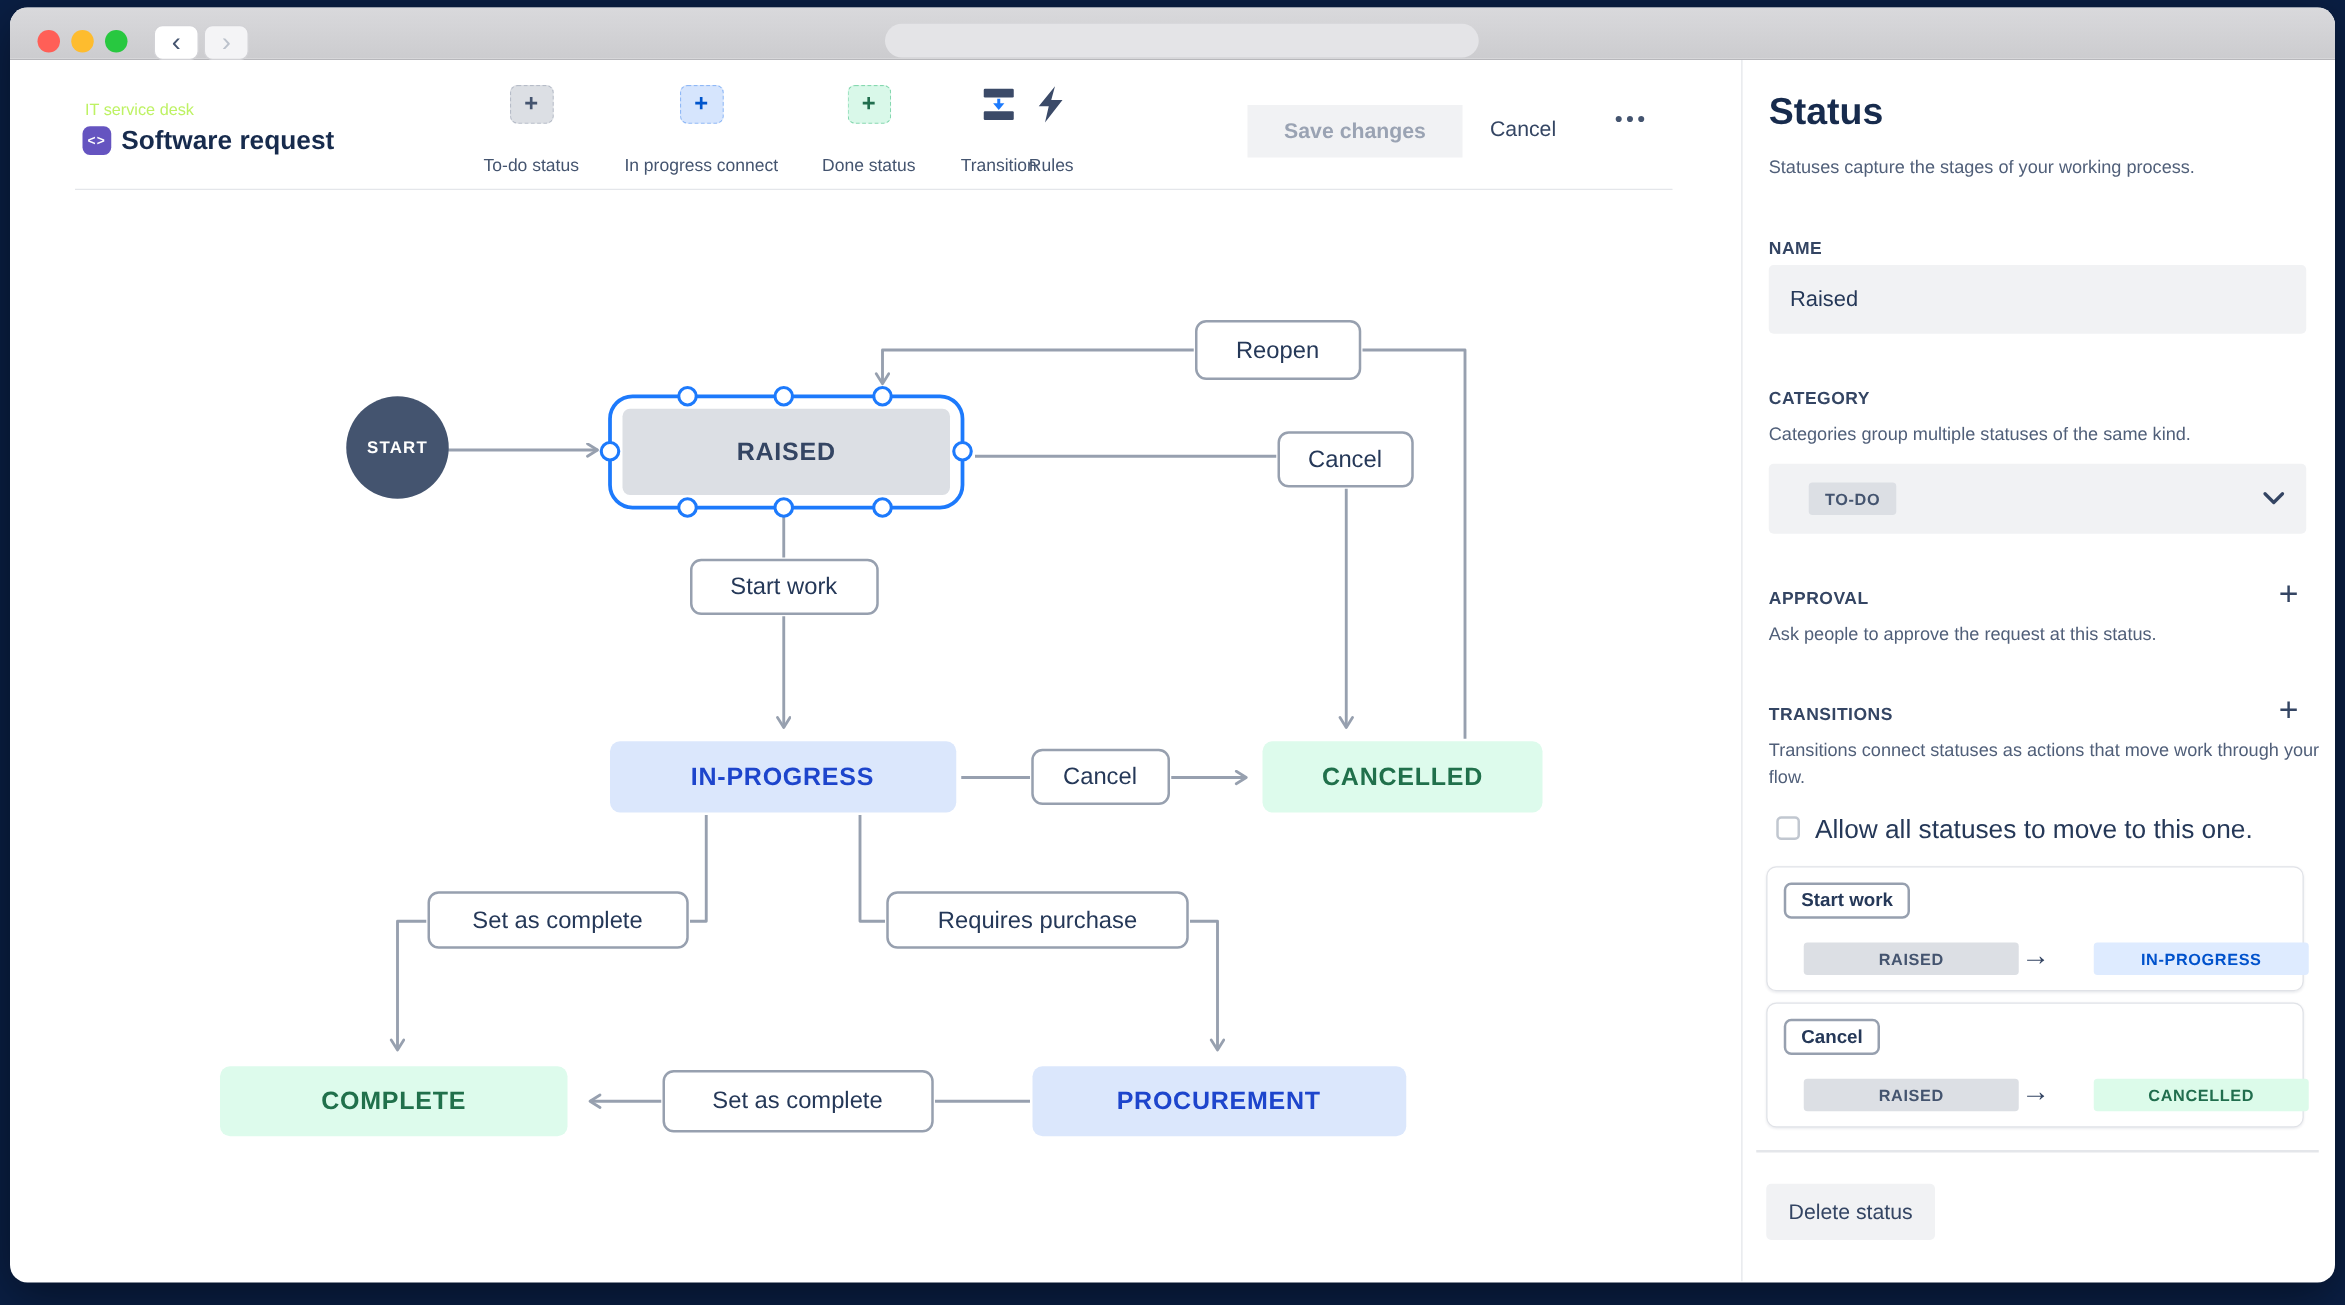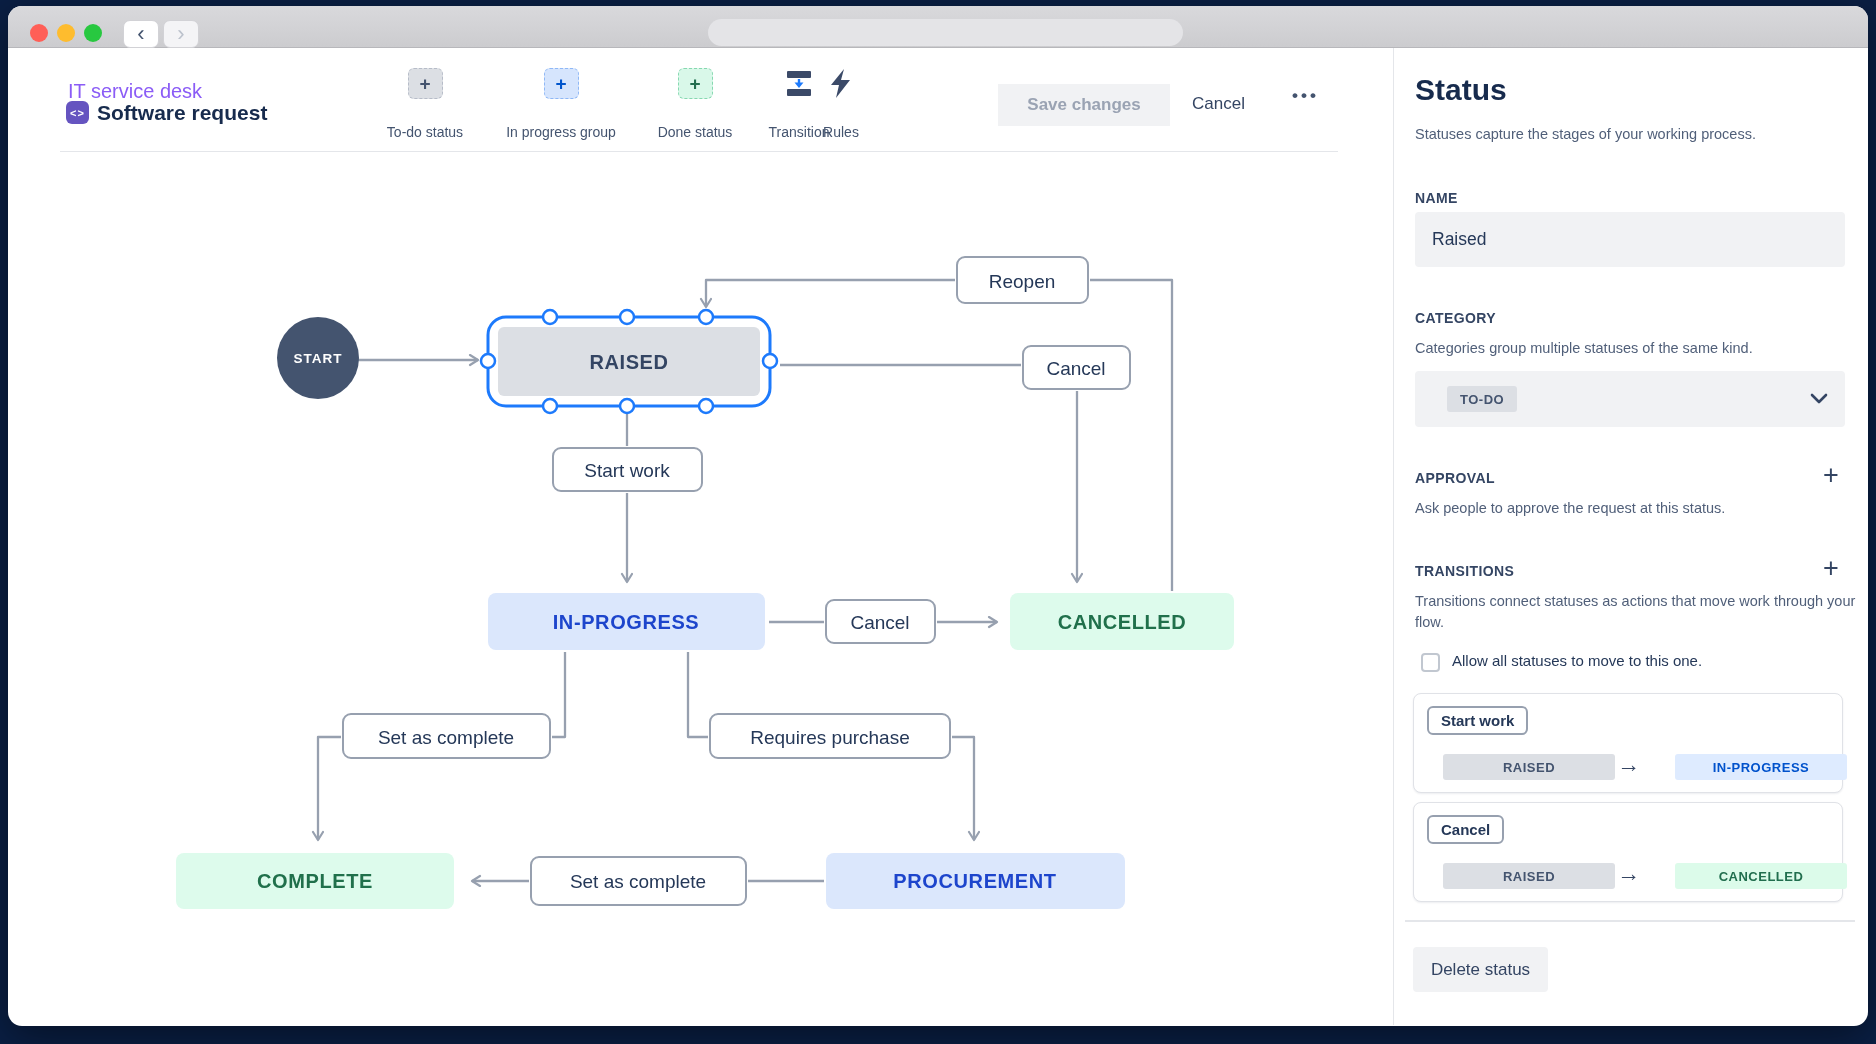--- a/index.html
+++ b/index.html
@@ -10,21 +10,21 @@
   .win-body{left:8px;top:6px;width:1860px;height:1020px;background:#fff;border-radius:14px;
     box-shadow:0 10px 40px rgba(0,0,0,.45);}
   .titlebar{left:8px;top:6px;width:1860px;height:42px;border-radius:14px 14px 0 0;
     background:linear-gradient(#d9d9dc,#cccccf);border-bottom:1px solid #b7b7bb;box-sizing:border-box;}
   .tl{width:18px;height:18px;border-radius:50%;top:18px;}
   .navbtn{top:14px;width:36px;height:28px;border-radius:7px;background:#fff;
     border:1px solid #d2d2d6;display:flex;align-items:center;justify-content:center;
     font-size:22px;line-height:1;box-sizing:border-box;}
   .urlpill{left:700px;top:13px;width:475px;height:27px;border-radius:14px;background:#e4e4e7;}
   
-  .crumb{left:68px;top:80px;font-size:20px;color:#8b5cf6;}
+  .crumb{left:68px;top:80px;font-size:13px;color:#bef264;}
   .proj-icon{left:66px;top:101px;width:23px;height:23px;border-radius:6px;background:#6554c0;
     color:#fff;font-size:11px;font-weight:bold;display:flex;align-items:center;justify-content:center;letter-spacing:1px;}
   .proj-title{left:97px;top:101px;font-size:21px;font-weight:700;color:#172b4d;}
   .tool{top:68px;width:140px;height:72px;display:flex;flex-direction:column;align-items:center;justify-content:space-between;}
   .chip{width:35px;height:31px;border-radius:6px;display:flex;align-items:center;justify-content:center;
     font-size:19px;font-weight:600;box-sizing:border-box;}
   .chip.todo{background:#dcdfe4;color:#44546f;border:1px dashed #b6bcc8;}
   .chip.inprog{background:#d6e5fd;color:#0055cc;border:1px dashed #8fb8f6;}
   .chip.done{background:#d9f8e9;color:#216e4e;border:1px dashed #86d8b0;}
   .tool-label{font-size:14px;color:#44546f;white-space:nowrap;}
@@ -85,21 +85,21 @@
 <div class="abs tool" style="left:355px;">
   <div class="chip todo">
       <span>+</span>
     </div>
   <div class="tool-label">To-do status</div>
 </div>
 <div class="abs tool" style="left:491px;">
   <div class="chip inprog">
       <span>+</span>
     </div>
-  <div class="tool-label">In progress group</div>
+  <div class="tool-label">In progress connect</div>
 </div>
 <div class="abs tool" style="left:625px;">
   <div class="chip done">
       <span>+</span>
     </div>
   <div class="tool-label">Done status</div>
 </div>
 <div class="abs tool" style="left:729px;">
   <svg width="32" height="31" viewBox="0 0 32 31">
     <rect x="4" y="3" width="24" height="7" rx="1" fill="#3b4a68"></rect>
@@ -225,21 +225,21 @@
 
 <div class="abs sb-h" style="top:470px;">APPROVAL</div>
 <div class="abs plus" style="left:1823px;top:462px;">+</div>
 <div class="abs sb-sub" style="top:498px;">Ask people to approve the request at this status.</div>
 
 <div class="abs sb-h" style="top:563px;">TRANSITIONS</div>
 <div class="abs plus" style="left:1823px;top:555px;">+</div>
 <div class="abs sb-sub" style="top:591px;">Transitions connect statuses as actions that move work through your flow.</div>
 
 <div class="abs checkbox" style="left:1421px;top:653px;"></div>
-<div class="abs" style="left:1452px;top:652px;font-size:15px;color:#253858;">Allow all statuses to move to this one.</div>
+<div class="abs" style="left:1452px;top:652px;font-size:21px;color:#253858;">Allow all statuses to move to this one.</div>
 
 <div class="abs t-card" style="top:693px;">
   <div class="abs t-chip">Start work</div>
   <div class="abs badge gray" style="left:13px;top:60px;width:172px;">RAISED</div>
   <div class="abs card-arrow" style="left:203px;top:57px;">→</div>
   <div class="abs badge blue" style="left:245px;top:60px;width:172px;">IN-PROGRESS</div>
 </div>
 
 <div class="abs t-card" style="top:802px;">
   <div class="abs t-chip">Cancel</div>

